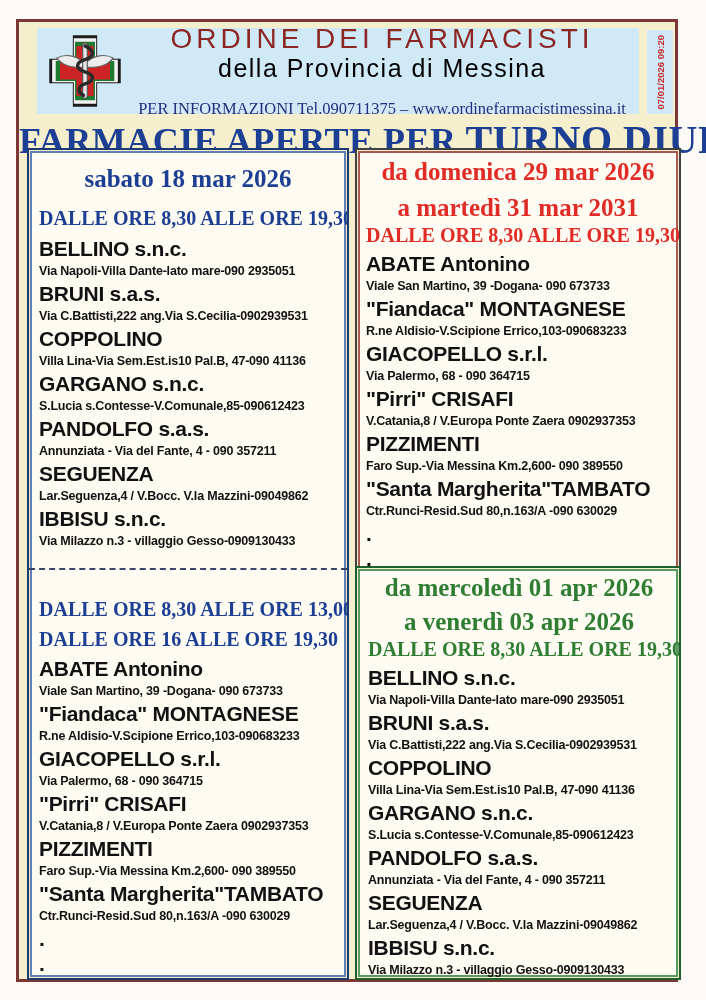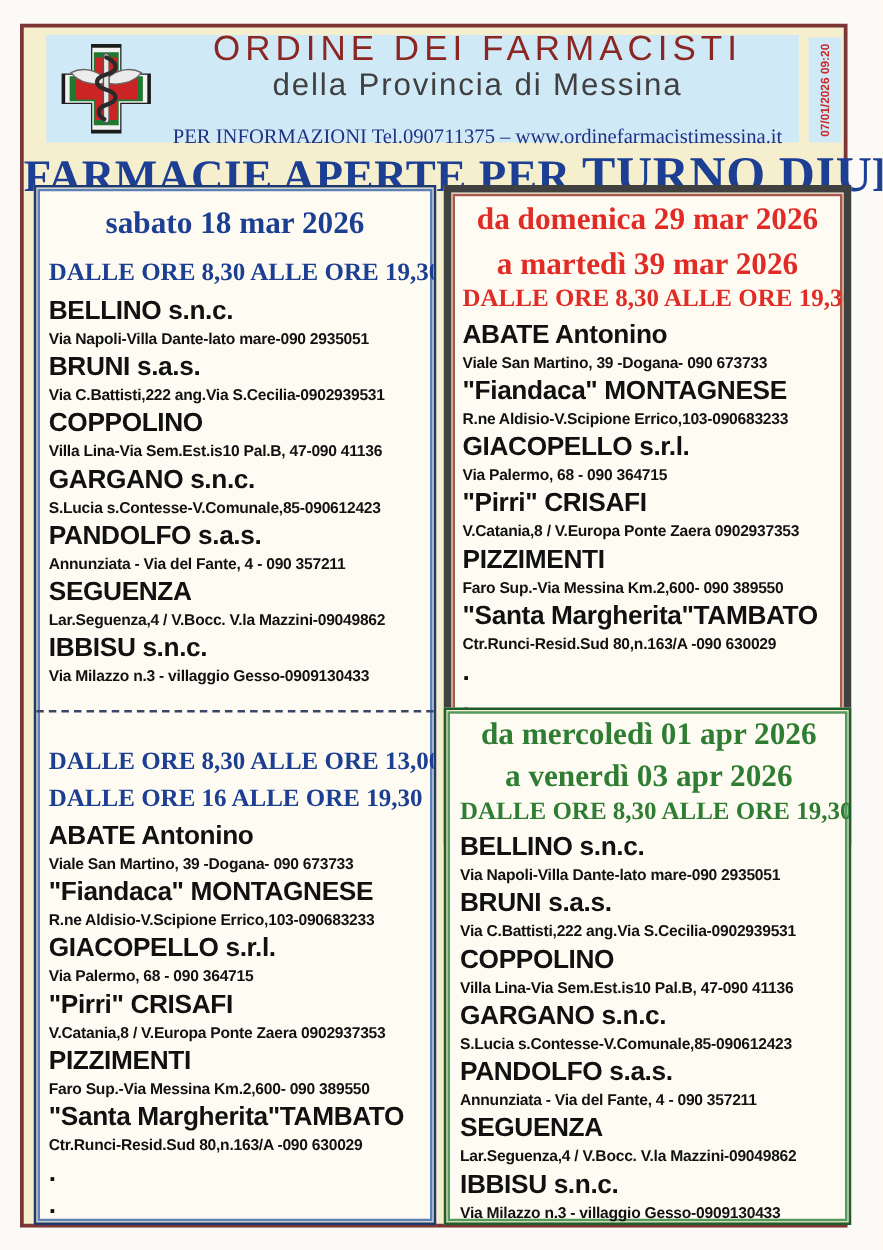--- a/index.html
+++ b/index.html
@@ -11,21 +11,21 @@
   .frame { position:absolute; left:16px; top:19px; width:662px; height:963px;
            border:3px solid #7c3636; background:#f6efcd; }
 
   
   .header-box { position:absolute; left:18px; top:6px; width:602px; height:86px;
                 background:#cfe9f6; }
   .logo { position:absolute; left:10px; top:4px; width:76px; height:78px; }
   .org-texts { position:absolute; left:92px; right:4px; top:0; bottom:0; text-align:center;
                display:flex; flex-direction:column; justify-content:center; }
   .org-name { font-size:28px; color:#8c2622; letter-spacing:4px; line-height:30px; white-space:nowrap; }
-  .org-sub  { font-size:25px; color:#404040; letter-spacing:1.5px; line-height:28px; white-space:nowrap; }
+  .org-sub  { font-size:25px; color:#000000; letter-spacing:1.5px; line-height:28px; white-space:nowrap; }
   .org-info { font-family:"Liberation Serif", serif; font-size:16.5px; color:#223081;
               margin-top:17px; white-space:nowrap; }
 
   .stamp { position:absolute; left:628px; top:8px; width:26px; height:84px; background:#cfe9f6;
            display:flex; align-items:center; justify-content:center; overflow:hidden; }
   .stamp span { writing-mode:vertical-rl; transform:rotate(180deg); font-size:9.5px;
                 font-weight:bold; color:#cc2a2a; white-space:nowrap; }
 
   .main-title { position:absolute; left:0; width:648px; top:94px; text-align:center;
                 font-family:"Liberation Serif", serif; font-weight:bold; color:#1c3e93;
@@ -37,21 +37,21 @@
   .col-left { position:absolute; left:8px; top:126px; width:322px; height:832px;
               border:2px solid #1c3a6e;
               box-shadow: inset 0 0 0 1px #f6efcd, inset 0 0 0 3px #5f7fb8;
               background:#fefcf2; overflow:hidden; }
   .sec { padding:0 10px; overflow:hidden; }
   .sec-a { height:418px; }
   .sec-b { border-top:2px dashed #3a4668; padding-top:24px; height:410px; }
 
   .box { position:absolute; left:336px; width:326px; background:#fefcf2;
          overflow:hidden; padding:0 9px; }
-  .box-tr { top:126px; height:528px; border:6px solid #404040;
+  .box-tr { top:126px; height:528px; border:2px solid #404040;
             box-shadow: inset 0 0 0 1px #f6efcd, inset 0 0 0 3px #a85a52; }
   .box-br { top:544px; height:414px; border:2px solid #1f5f2d;
             box-shadow: inset 0 0 0 1px #f6efcd, inset 0 0 0 3px #58995f; padding-left: 11px; }
 
   
   .date-hdr { font-family:"Liberation Serif", serif; font-weight:bold; font-size:25px;
               line-height:29px; text-align:center; white-space:nowrap; }
   .hours { font-family:"Liberation Serif", serif; font-weight:bold; font-size:20px;
            line-height:26px; text-align:center; white-space:nowrap; }
   .sec-a .date-hdr { margin-top:14px; }
@@ -189,21 +189,21 @@
   <div class="entry">
     <div class="entry-name">.</div>
 
   </div>
 </div>
       </div>
     </div>
 
     <div class="box box-tr">
       <div class="date-hdr red">da domenica 29 mar 2026</div>
-      <div class="date-hdr red">a martedì 39 mar 2026</div>
+      <div class="date-hdr red">a martedì 31 mar 2031</div>
       <div class="hours red">DALLE ORE 8,30 ALLE ORE 19,30</div>
       <div class="entries">
   <div class="entry">
     <div class="entry-name">ABATE Antonino</div>
     <div class="entry-addr">Viale San Martino, 39 -Dogana- 090 673733</div>
   </div>
 
   <div class="entry">
     <div class="entry-name">"Fiandaca" MONTAGNESE</div>
     <div class="entry-addr">R.ne Aldisio-V.Scipione Errico,103-090683233</div>

